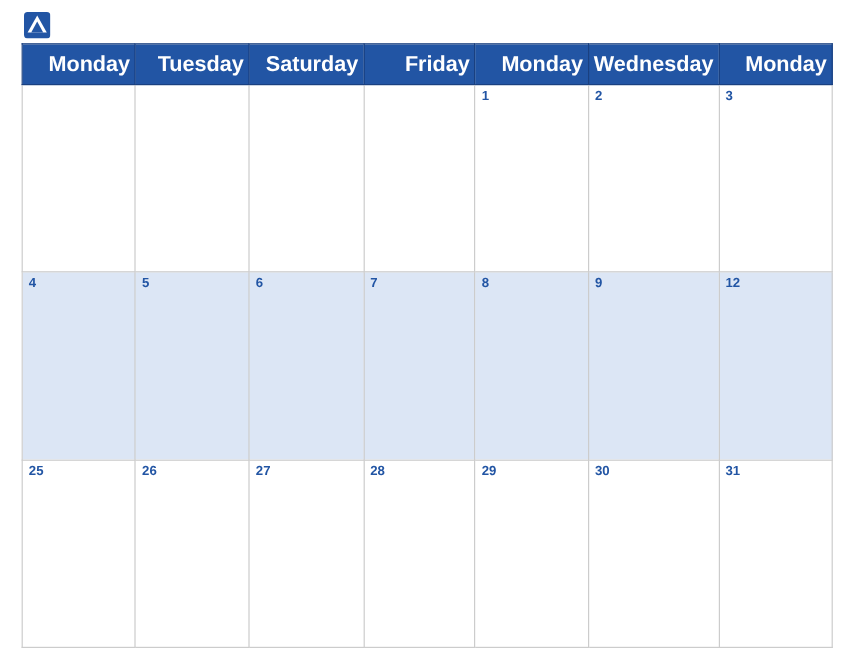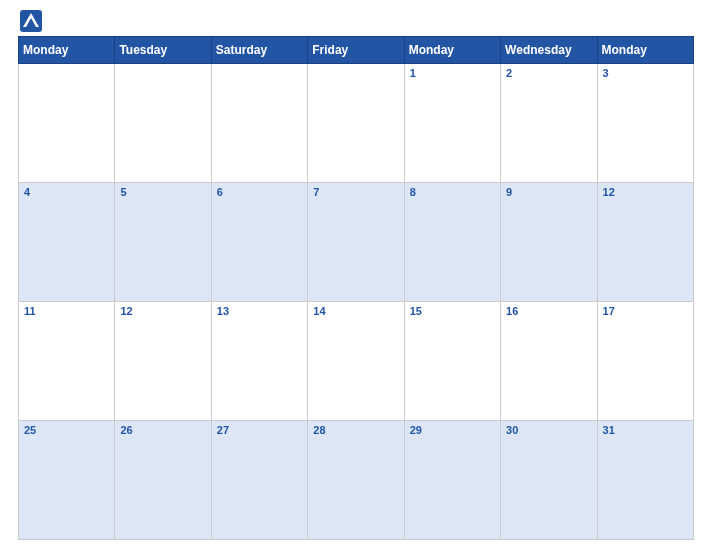--- a/index.html
+++ b/index.html
@@ -63,24 +63,24 @@
 
     .calendar {
       width: 100%;
       border-collapse: collapse;
       flex: 1;
     }
 
     .calendar th {
       background-color: #2255a4;
       color: #fff;
-      font-size: 12px;
+      font-size: 18px;
       font-weight: bold;
       padding: 6px 4px;
-      text-align: left;
+      text-align: right;
       border: 1px solid #1a4080;
     }
 
     .calendar td {
       border: 1px solid #ccc;
       vertical-align: top;
       padding: 3px 5px;
       width: calc(100% / 7);
       height: 72px;
     }
@@ -163,43 +163,20 @@
         </td>
         <td>
           <span class="day-num">9</span>
         </td>
         <td>
           <span class="day-num">12</span>
         </td>
       </tr>
       <tr>
         <td>
-          <span class="day-num">11</span>
-        </td>
-        <td>
-          <span class="day-num">12</span>
-        </td>
-        <td>
-          <span class="day-num">13</span>
-        </td>
-        <td>
-          <span class="day-num">14</span>
-        </td>
-        <td>
-          <span class="day-num">15</span>
-        </td>
-        <td>
-          <span class="day-num">16</span>
-        </td>
-        <td>
-          <span class="day-num">17</span>
-        </td>
-      </tr>
-      <tr>
-        <td>
           <span class="day-num">25</span>
         </td>
         <td>
           <span class="day-num">26</span>
         </td>
         <td>
           <span class="day-num">27</span>
         </td>
         <td>
           <span class="day-num">28</span>

